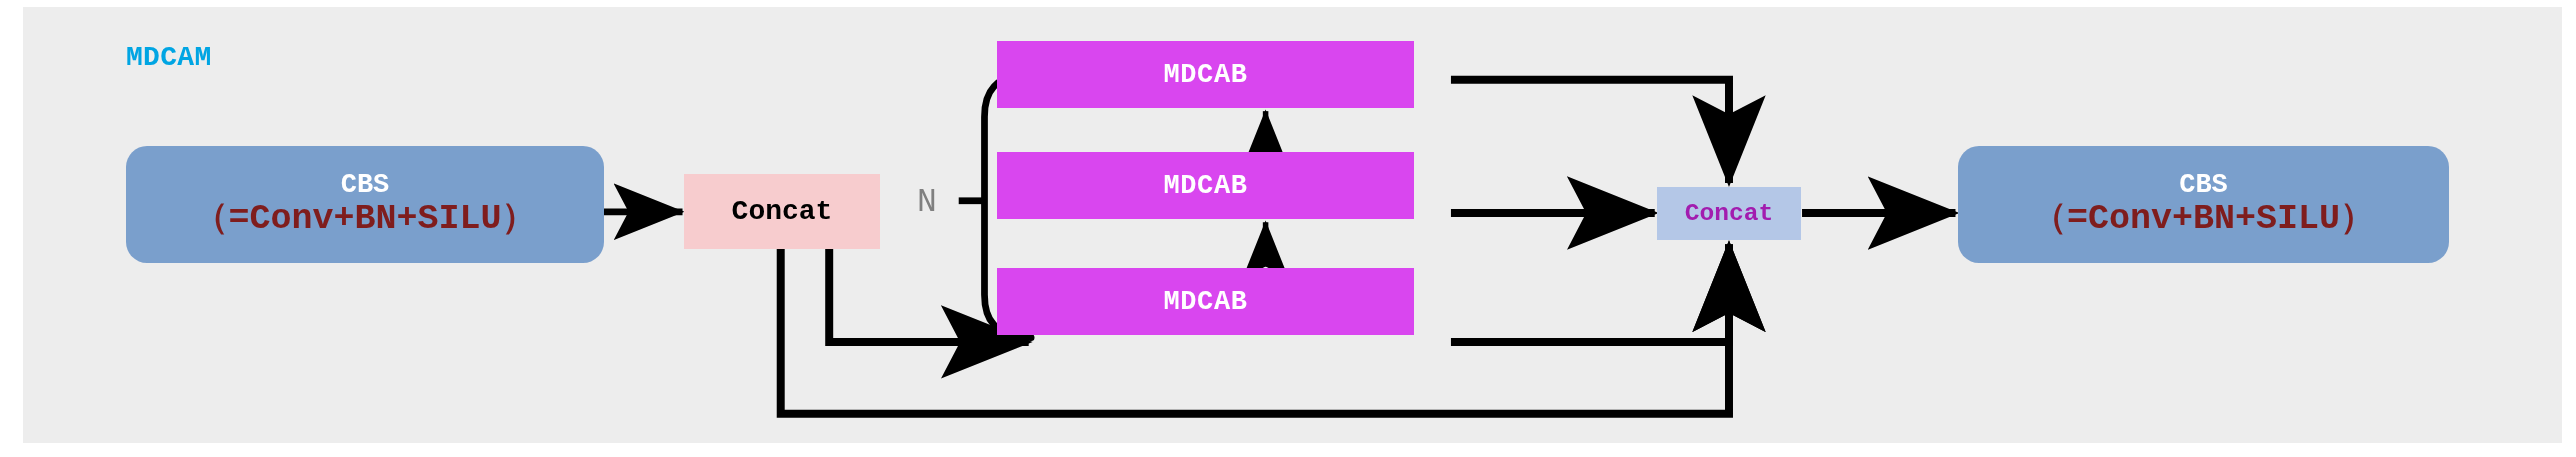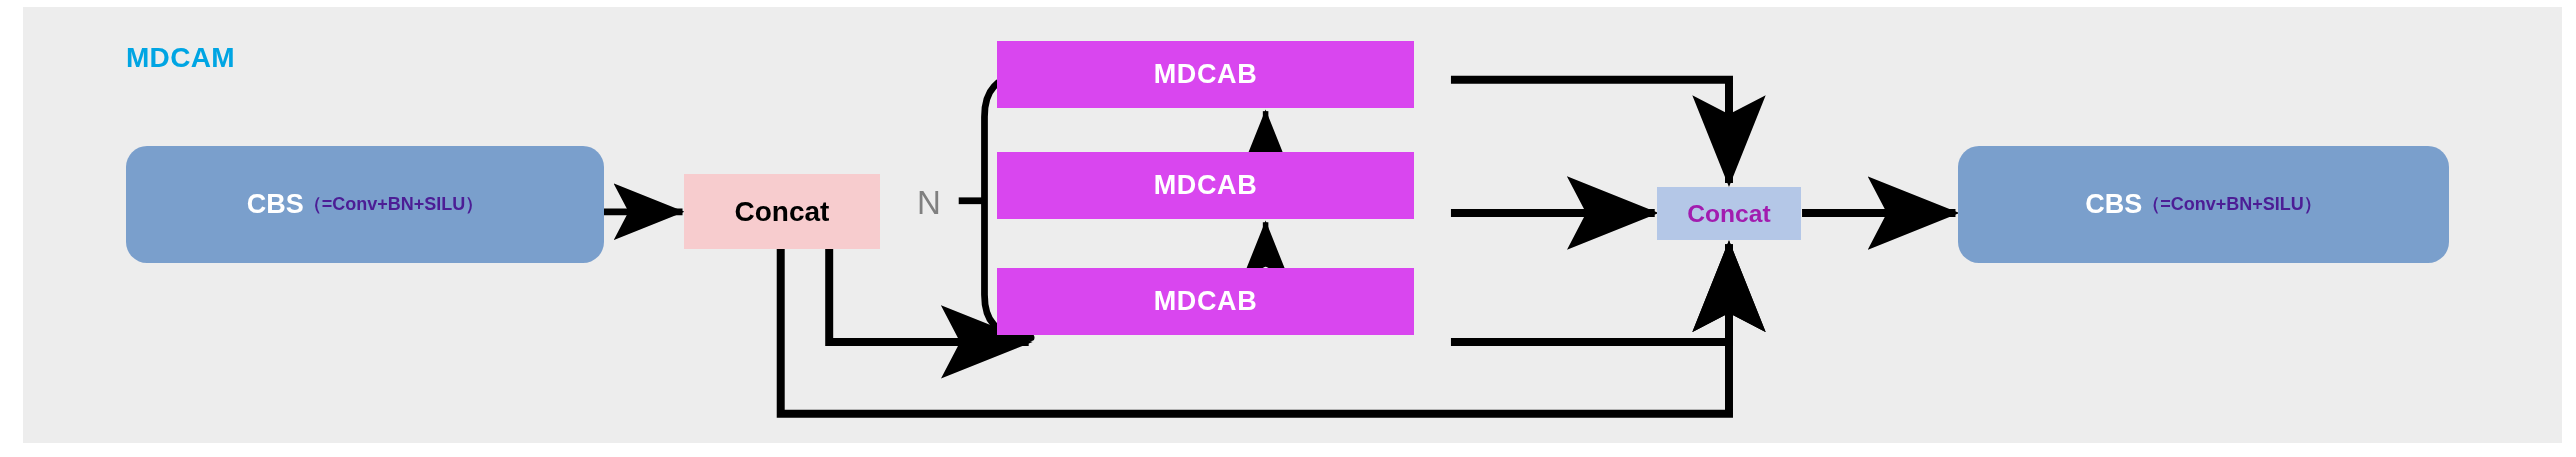--- a/index.html
+++ b/index.html
@@ -5,21 +5,21 @@
   html, body {
     margin: 0;
     padding: 0;
     background: #ffffff;
   }
   #canvas {
     position: relative;
     width: 2576px;
     height: 458px;
     background: #ffffff;
-    font-family: Liberation Sans, sans-serif;
+    font-family: Liberation Mono, monospace;
     overflow: hidden;
     border-radius: 15px;
   }
   #panel {
     position: absolute;
     left: 23px;
     top: 7.4px;
     width: 2539px;
     height: 436px;
     background: #ededed;
@@ -32,35 +32,35 @@
     font-weight: bold;
     color: #00a5e3;
     letter-spacing: 0.3px;
     white-space: nowrap;
   }
   .cbs {
     position: absolute;
     background: #7a9fcc;
     border-radius: 21px;
     display: flex;
-    flex-direction: row;
+    flex-direction: column;
     align-items: center;
     justify-content: center;
     box-sizing: border-box;
   }
   .cbs .l1 {
     color: #ffffff;
     font-size: 27px;
     font-weight: bold;
     line-height: 1.12;
     white-space: nowrap;
   }
   .cbs .l2 {
-    color: #4c1d95;
-    font-size: 18px;
+    color: #7f1d1d;
+    font-size: 35px;
     font-weight: bold;
     line-height: 1.12;
     white-space: nowrap;
   }
   #cbs-left  { left: 126px;  top: 146px; width: 478px; height: 117px; }
   #cbs-right { left: 1958px; top: 146px; width: 491px; height: 117px; }
 
   #split {
     position: absolute;
     left: 684px;

